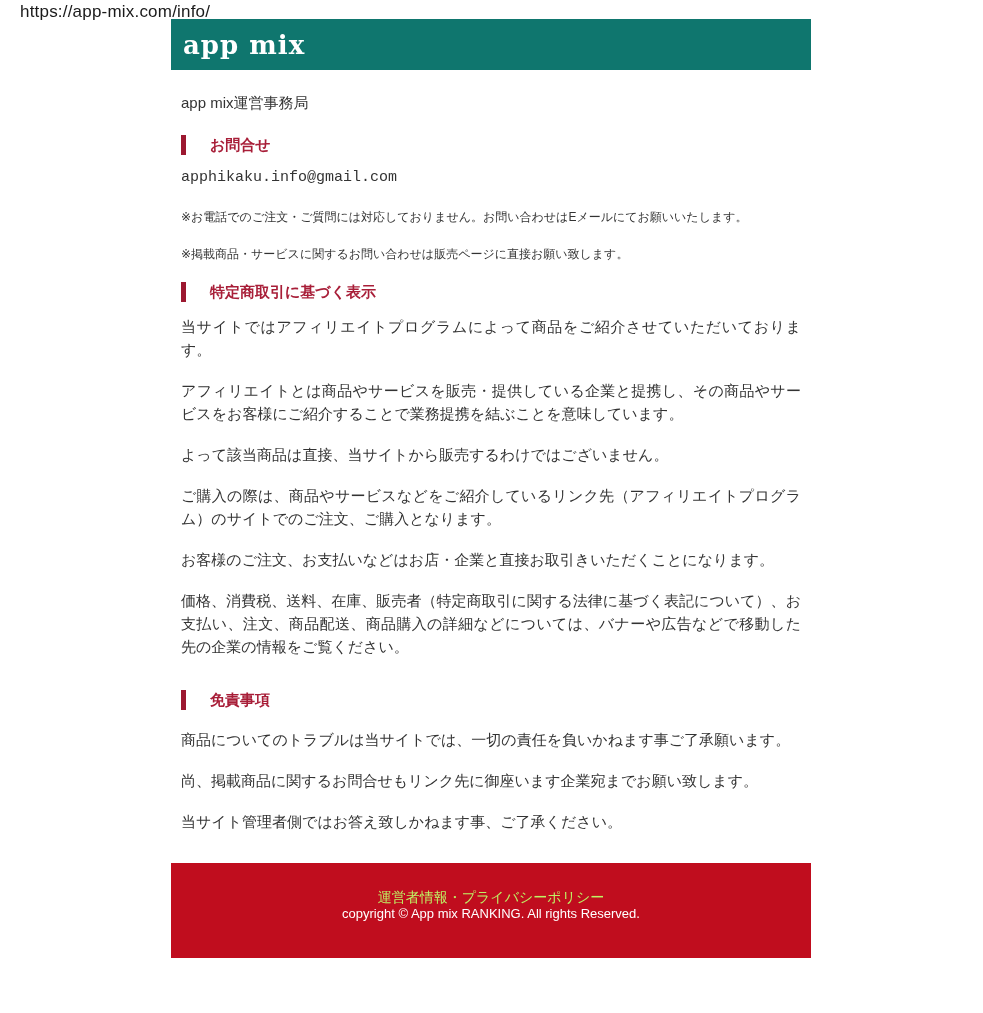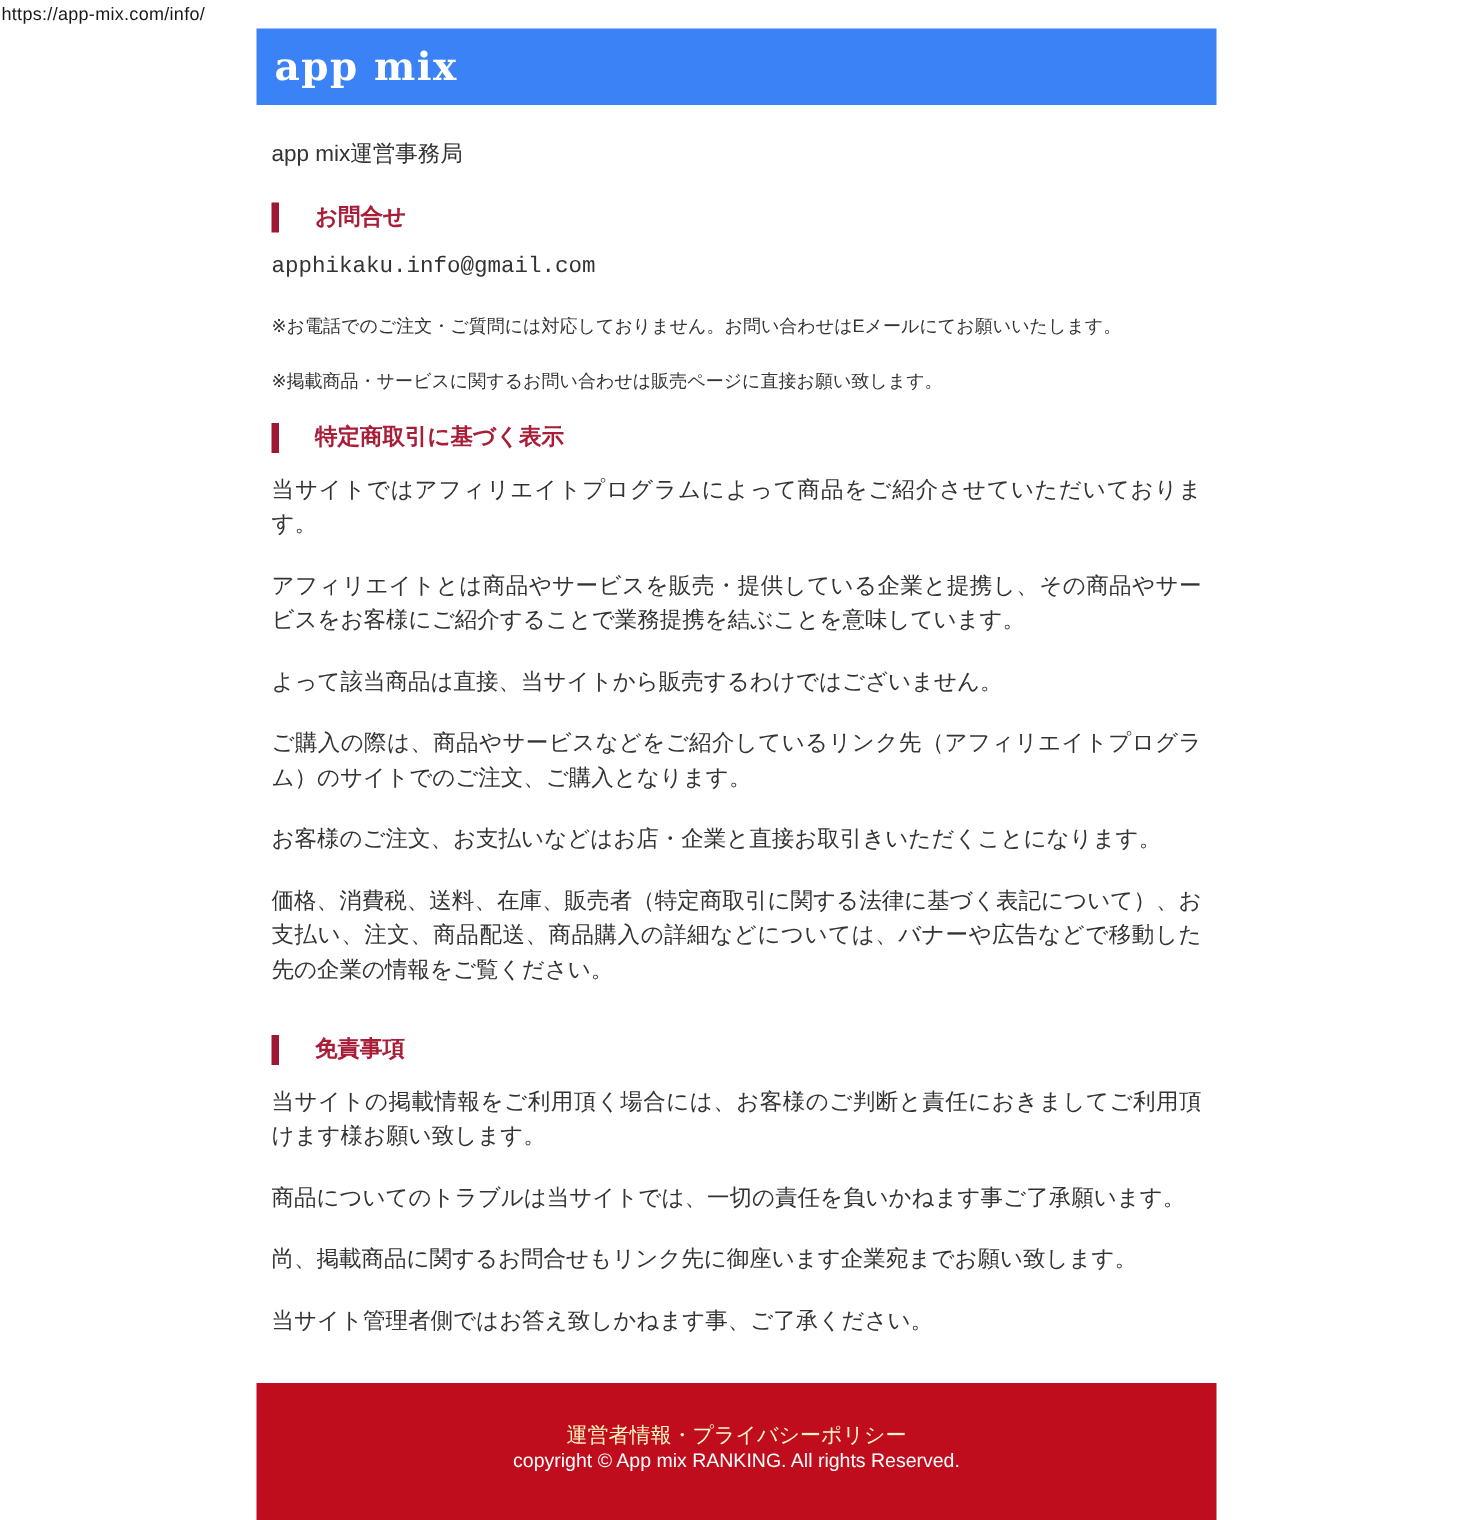--- a/index.html
+++ b/index.html
@@ -7,34 +7,34 @@
     width: 983px;
     background: #ffffff;
     font-family: "Liberation Sans", "DejaVu Sans", sans-serif;
     color: #333333;
   }
   body { min-height: 1013px; position: relative; }
 
   .url-label {
     position: absolute;
     top: 2px;
-    left: 1px;
-    font-size: 12px;
+    left: 20px;
+    font-size: 17px;
     color: #1a1a1a;
     letter-spacing: 0.2px;
   }
 
   .page-container {
     width: 640px;
     margin-left: 171px;
     padding-top: 19px;
   }
 
   .site-header {
-    background: #3b82f6;
+    background: #0f766e;
     height: 51px;
     display: flex;
     align-items: center;
     padding-left: 12px;
   }
   .site-logo {
     font-family: "DejaVu Serif", "Liberation Serif", serif;
     font-weight: bold;
     font-size: 26px;
     color: #ffffff;
@@ -85,21 +85,21 @@
 
   .site-footer {
     margin-top: 30px;
     background: #c00d1e;
     height: 95px;
     padding-top: 25px;
     text-align: center;
   }
   .footer-link {
     display: inline-block;
-    color: #fef9c3;
+    color: #bef264;
     font-size: 14px;
     line-height: 18px;
     text-decoration: none;
     cursor: pointer;
   }
   .footer-copyright {
     color: #ffffff;
     font-size: 13px;
     line-height: 16px;
   }
@@ -131,21 +131,20 @@
       <p class="body-paragraph first-after-heading">当サイトではアフィリエイトプログラムによって商品をご紹介させていただいております。</p>
       <p class="body-paragraph">アフィリエイトとは商品やサービスを販売・提供している企業と提携し、その商品やサービスをお客様にご紹介することで業務提携を結ぶことを意味しています。</p>
       <p class="body-paragraph">よって該当商品は直接、当サイトから販売するわけではございません。</p>
       <p class="body-paragraph">ご購入の際は、商品やサービスなどをご紹介しているリンク先（アフィリエイトプログラム）のサイトでのご注文、ご購入となります。</p>
       <p class="body-paragraph">お客様のご注文、お支払いなどはお店・企業と直接お取引きいただくことになります。</p>
       <p class="body-paragraph">価格、消費税、送料、在庫、販売者（特定商取引に関する法律に基づく表記について）、お支払い、注文、商品配送、商品購入の詳細などについては、バナーや広告などで移動した先の企業の情報をご覧ください。</p>
     </section>
 
     <section>
       <h2 class="section-heading heading-disclaimer">免責事項</h2>
-      <p class="body-paragraph first-after-heading">当サイトの掲載情報をご利用頂く場合には、お客様のご判断と責任におきましてご利用頂けます様お願い致します。</p>
       <p class="body-paragraph">商品についてのトラブルは当サイトでは、一切の責任を負いかねます事ご了承願います。</p>
       <p class="body-paragraph">尚、掲載商品に関するお問合せもリンク先に御座います企業宛までお願い致します。</p>
       <p class="body-paragraph">当サイト管理者側ではお答え致しかねます事、ご了承ください。</p>
     </section>
 
   </main>
 
   <footer class="site-footer">
     <a class="footer-link">運営者情報・プライバシーポリシー</a>
     <div class="footer-copyright">copyright © App mix RANKING. All rights Reserved.</div>

